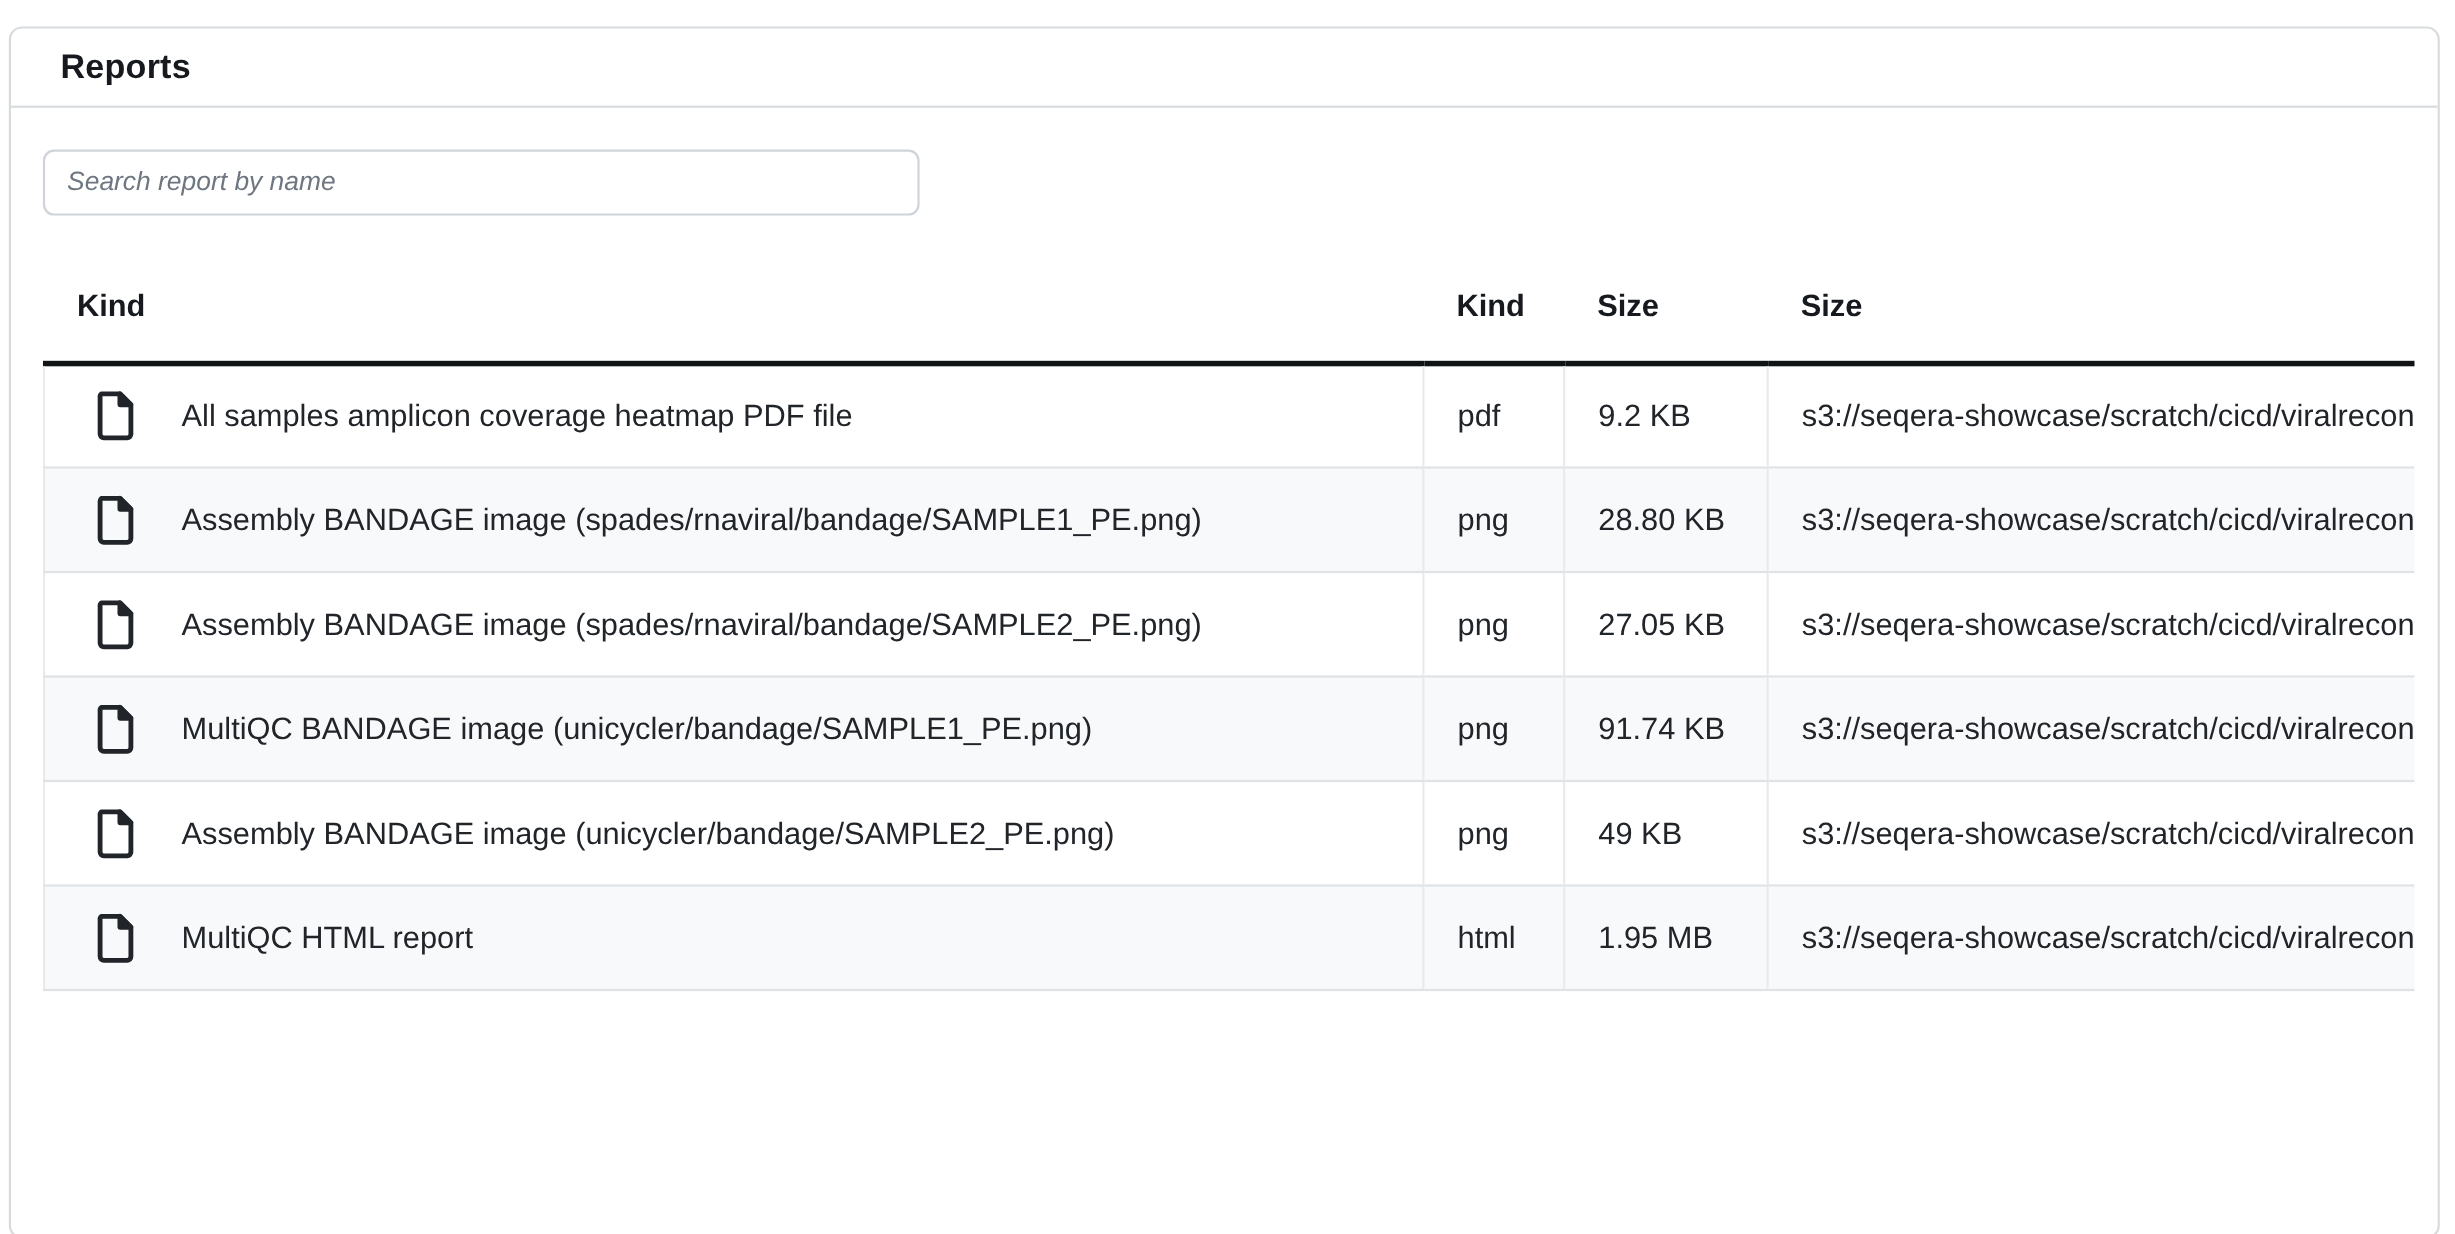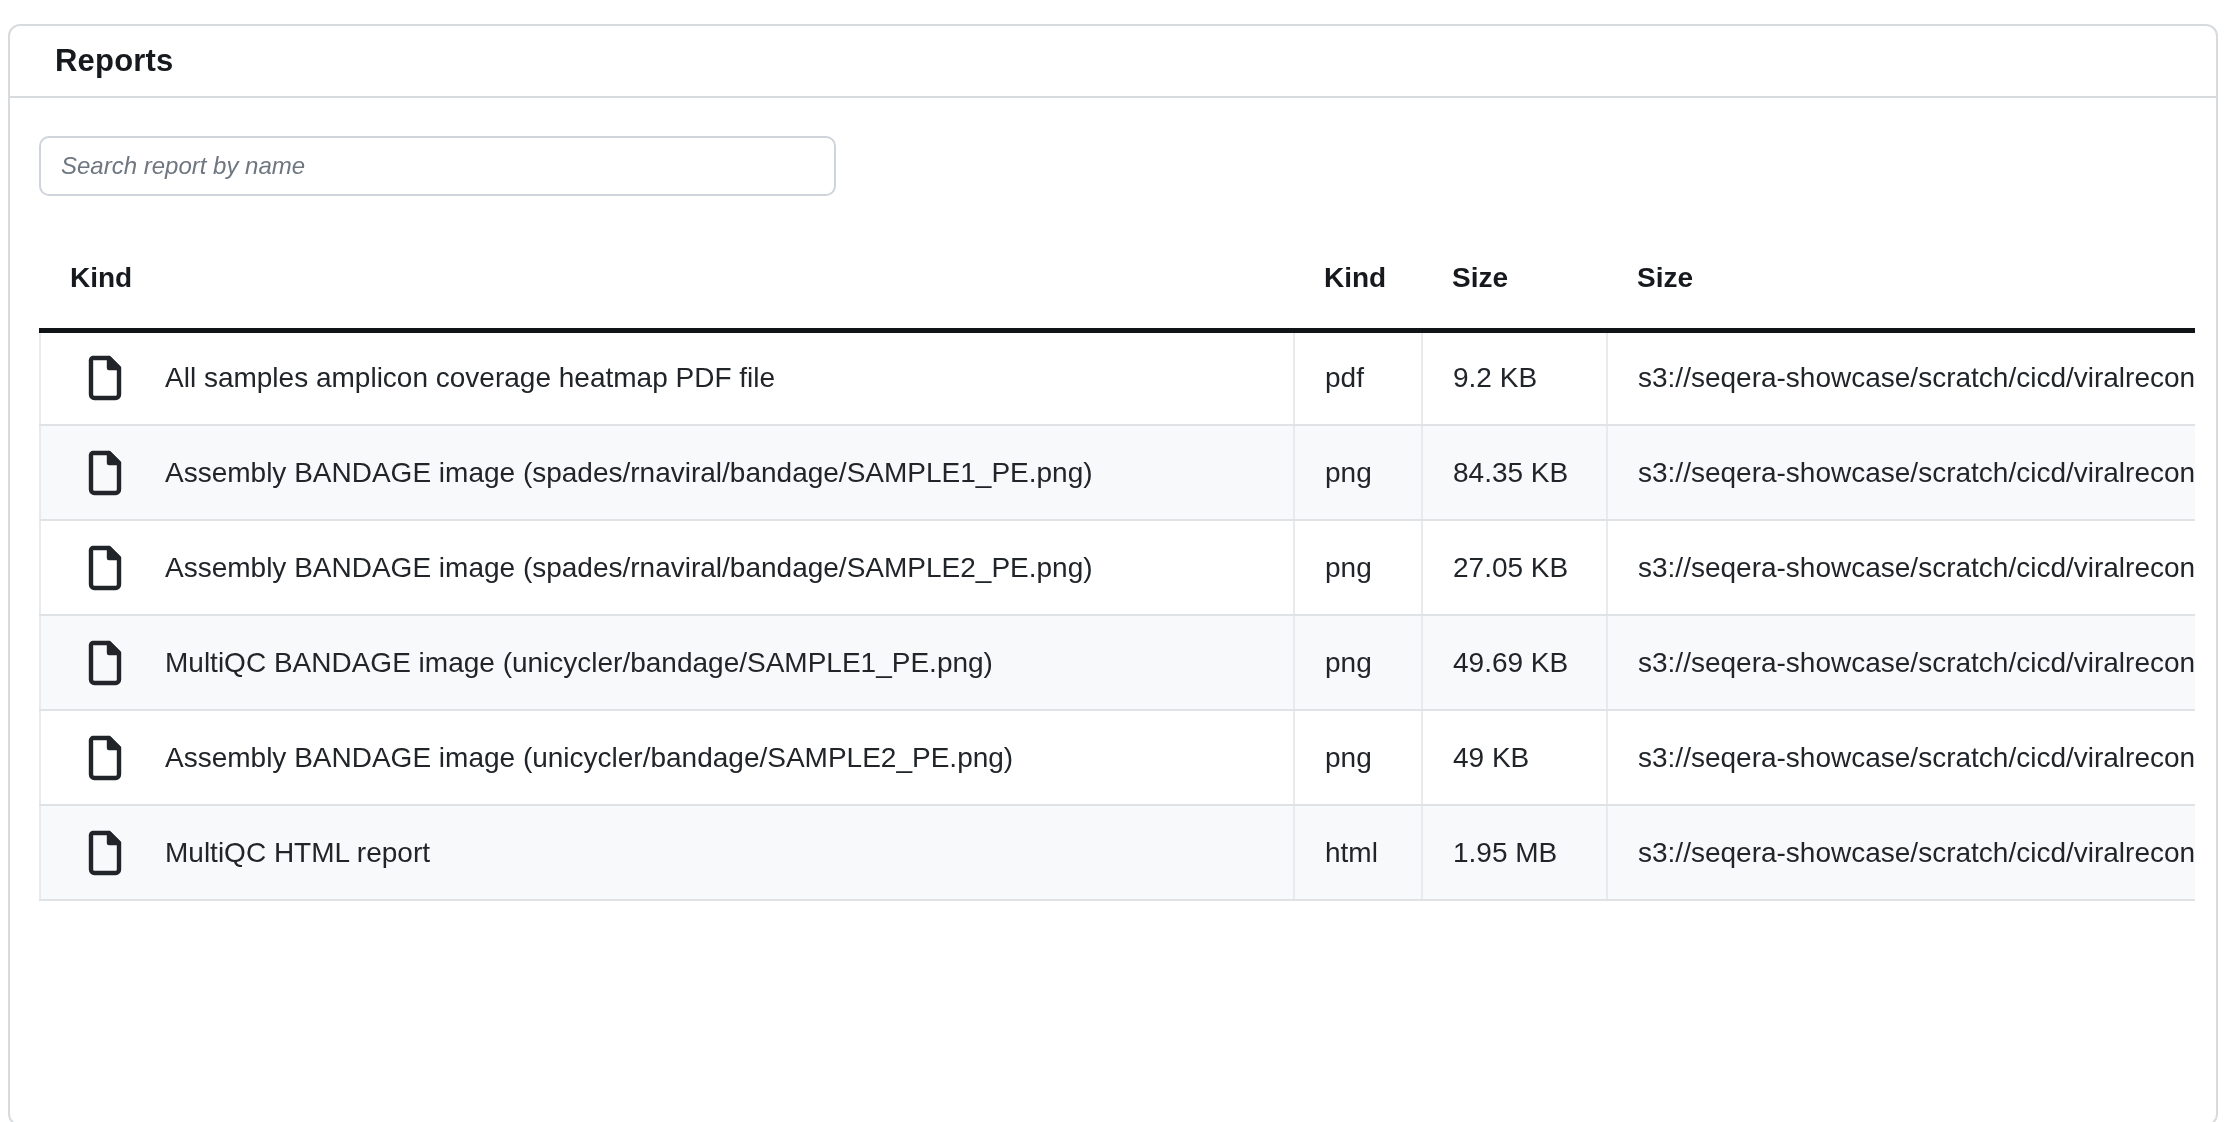--- a/index.html
+++ b/index.html
@@ -150,21 +150,21 @@
         <span class="file-icon">
           <svg viewBox="0 0 20 24" width="40" height="48" fill="none" stroke="#212529" stroke-width="2.2" stroke-linejoin="round">
             <path d="M3.7 2 H12 L17 7 V20.3 A1.7 1.7 0 0 1 15.3 22 H4.7 A1.7 1.7 0 0 1 3 20.3 V3.7 A1.7 1.7 0 0 1 3.7 2 Z"></path>
             <path d="M12 2 V7 H17 Z" fill="#212529"></path>
           </svg>
         </span>
         <span class="bind-name">Assembly BANDAGE image (spades/rnaviral/bandage/SAMPLE1_PE.png)</span>
       </span>
     </td>
     <td class="c-kind">png</td>
-    <td class="c-size">84.35 KB</td>
+    <td class="c-size">28.80 KB</td>
     <td class="c-path">s3://seqera-showcase/scratch/cicd/viralrecon</td>
   </tr>
 
   <tr>
     <td class="c-name">
       <span class="name-wrap">
         <span class="file-icon">
           <svg viewBox="0 0 20 24" width="40" height="48" fill="none" stroke="#212529" stroke-width="2.2" stroke-linejoin="round">
             <path d="M3.7 2 H12 L17 7 V20.3 A1.7 1.7 0 0 1 15.3 22 H4.7 A1.7 1.7 0 0 1 3 20.3 V3.7 A1.7 1.7 0 0 1 3.7 2 Z"></path>
             <path d="M12 2 V7 H17 Z" fill="#212529"></path>
@@ -185,21 +185,21 @@
         <span class="file-icon">
           <svg viewBox="0 0 20 24" width="40" height="48" fill="none" stroke="#212529" stroke-width="2.2" stroke-linejoin="round">
             <path d="M3.7 2 H12 L17 7 V20.3 A1.7 1.7 0 0 1 15.3 22 H4.7 A1.7 1.7 0 0 1 3 20.3 V3.7 A1.7 1.7 0 0 1 3.7 2 Z"></path>
             <path d="M12 2 V7 H17 Z" fill="#212529"></path>
           </svg>
         </span>
         <span class="bind-name">MultiQC BANDAGE image (unicycler/bandage/SAMPLE1_PE.png)</span>
       </span>
     </td>
     <td class="c-kind">png</td>
-    <td class="c-size">49.69 KB</td>
+    <td class="c-size">91.74 KB</td>
     <td class="c-path">s3://seqera-showcase/scratch/cicd/viralrecon</td>
   </tr>
 
   <tr>
     <td class="c-name">
       <span class="name-wrap">
         <span class="file-icon">
           <svg viewBox="0 0 20 24" width="40" height="48" fill="none" stroke="#212529" stroke-width="2.2" stroke-linejoin="round">
             <path d="M3.7 2 H12 L17 7 V20.3 A1.7 1.7 0 0 1 15.3 22 H4.7 A1.7 1.7 0 0 1 3 20.3 V3.7 A1.7 1.7 0 0 1 3.7 2 Z"></path>
             <path d="M12 2 V7 H17 Z" fill="#212529"></path>

